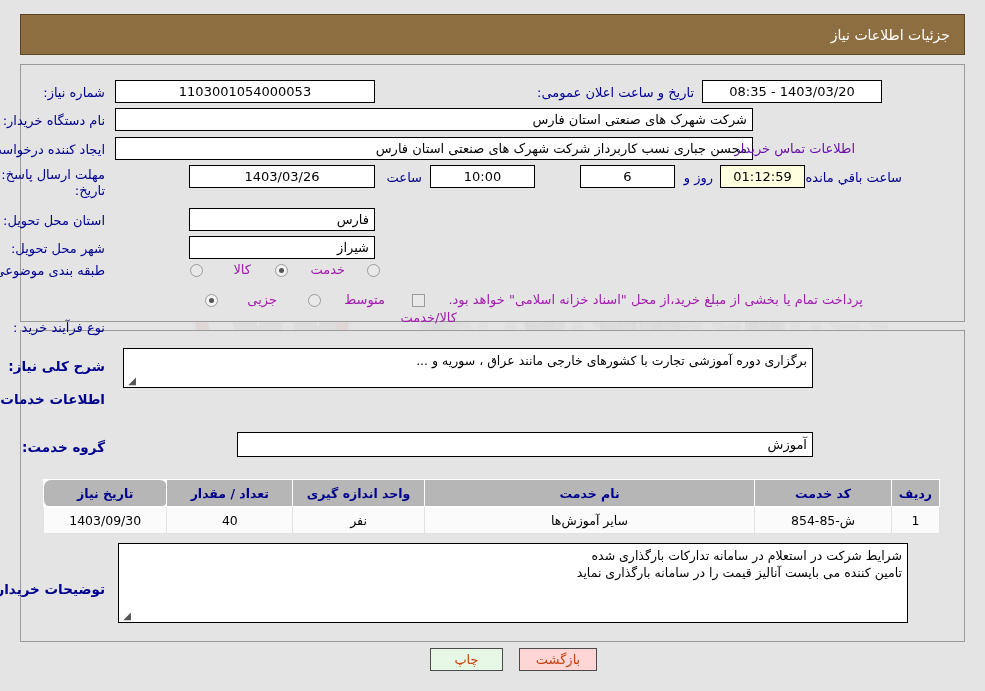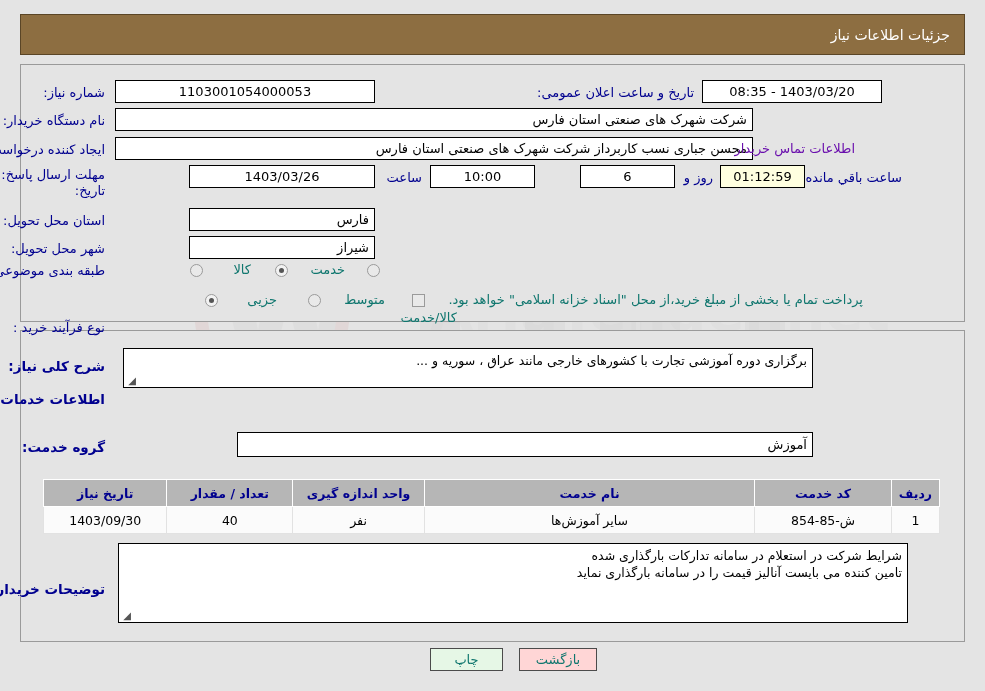--- a/index.html
+++ b/index.html
@@ -91,21 +91,21 @@
   .linkish {
     position: absolute;
     color: #6a0fad;
     font-size: 13px;
     white-space: nowrap;
     cursor: pointer;
     z-index: 9;
   }
   .darktext {
     position: absolute;
-    color: #0f766e;
+    color: #a21caf;
     font-size: 13px;
     white-space: nowrap;
     z-index: 9;
   }
 
   
   .radio {
     position: absolute;
     width: 13px; height: 13px;
     border-radius: 50%;
@@ -188,21 +188,21 @@
     white-space: nowrap;
   }
 
   
   .btn {
     position: absolute;
     height: 23px;
     border: 1px solid #4b4b4b;
     box-sizing: border-box;
     font-size: 13px;
-    color: #0f766e;
+    color: #c2410c;
     display: flex;
     align-items: center;
     justify-content: center;
     cursor: pointer;
     z-index: 9;
     white-space: nowrap;
   }
   #btn-back  { right: 388px; top: 648px; width: 78px; background: #ffd6d6; }
   #btn-print { right: 482px; top: 648px; width: 73px; background: #e6f7e6; }
 </style>
@@ -303,21 +303,21 @@
   <div class="fld r" style="right:172px; top:432px; width:576px; height:25px;">آموزش</div>
 
   <table id="need-table">
     <thead>
       <tr>
         <th style="width:40px;">ردیف</th>
         <th style="width:136px;">کد خدمت</th>
         <th style="width:354px;">نام خدمت</th>
         <th style="width:125px;">واحد اندازه گیری</th>
         <th style="width:122px;">تعداد / مقدار</th>
-        <th style="width:120px;">تاریخ نیاز</th>
+        <th style="width:120px;border-radius:7px;">تاریخ نیاز</th>
       </tr>
     </thead>
     <tbody>
       <tr>
         <td>1</td>
         <td>ش-85-854</td>
         <td>سایر آموزش‌ها</td>
         <td>نفر</td>
         <td>40</td>
         <td>1403/09/30</td>

